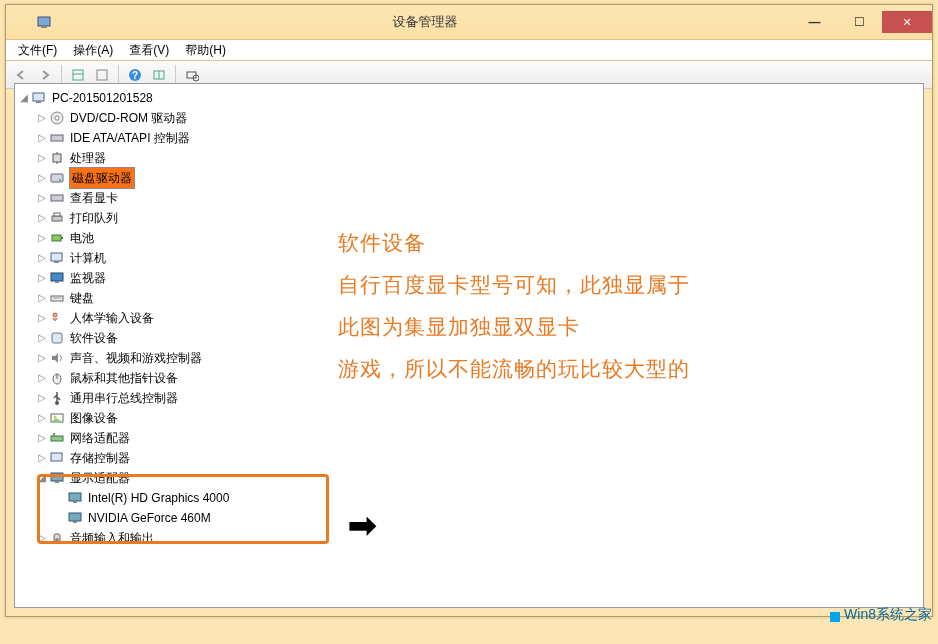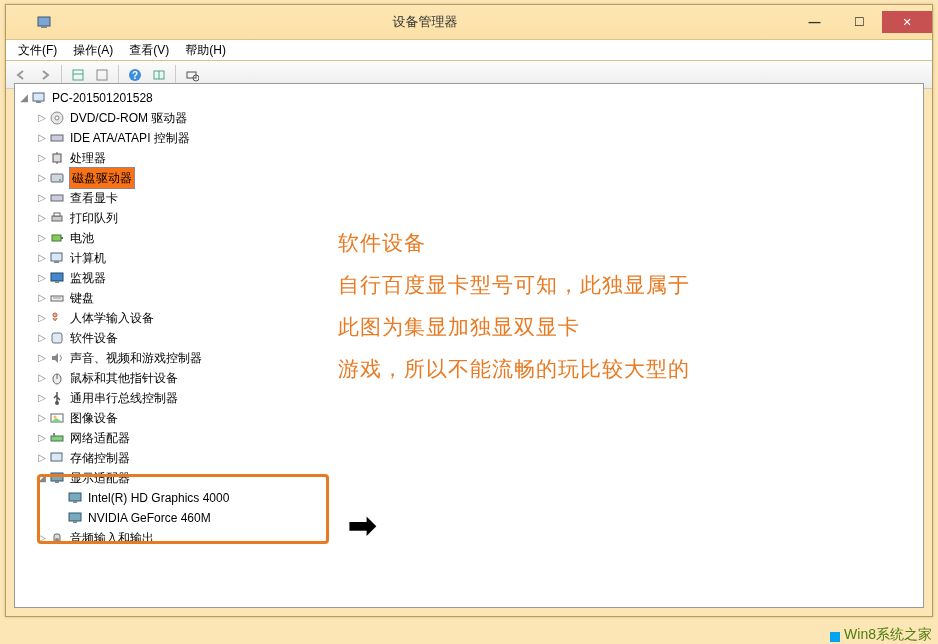--- a/index.html
+++ b/index.html
@@ -131,24 +131,24 @@
 .annotation {
   position: absolute;
   font-size: 21px;
   color: #e87a22;
   line-height: 42px;
   letter-spacing: 1px;
   pointer-events: none;
 }
 .watermark {
   position: absolute;
-  right: 6px; bottom: 0;
+  right: 6px; bottom: 20px;
   display: flex; align-items: center;
   font-size: 14px;
-  color: #4d7c0f;
+  color: #0369a1;
   gap: 4px;
 }
 .wm-logo { display: inline-flex; }
 .wm-logo span { width: 10px; height: 10px; display: inline-block; margin: 1px; }
 .wm-logo .a { background: #00a4ef; }
 svg { display: block; }
 </style>
 </head>
 <body>
 

